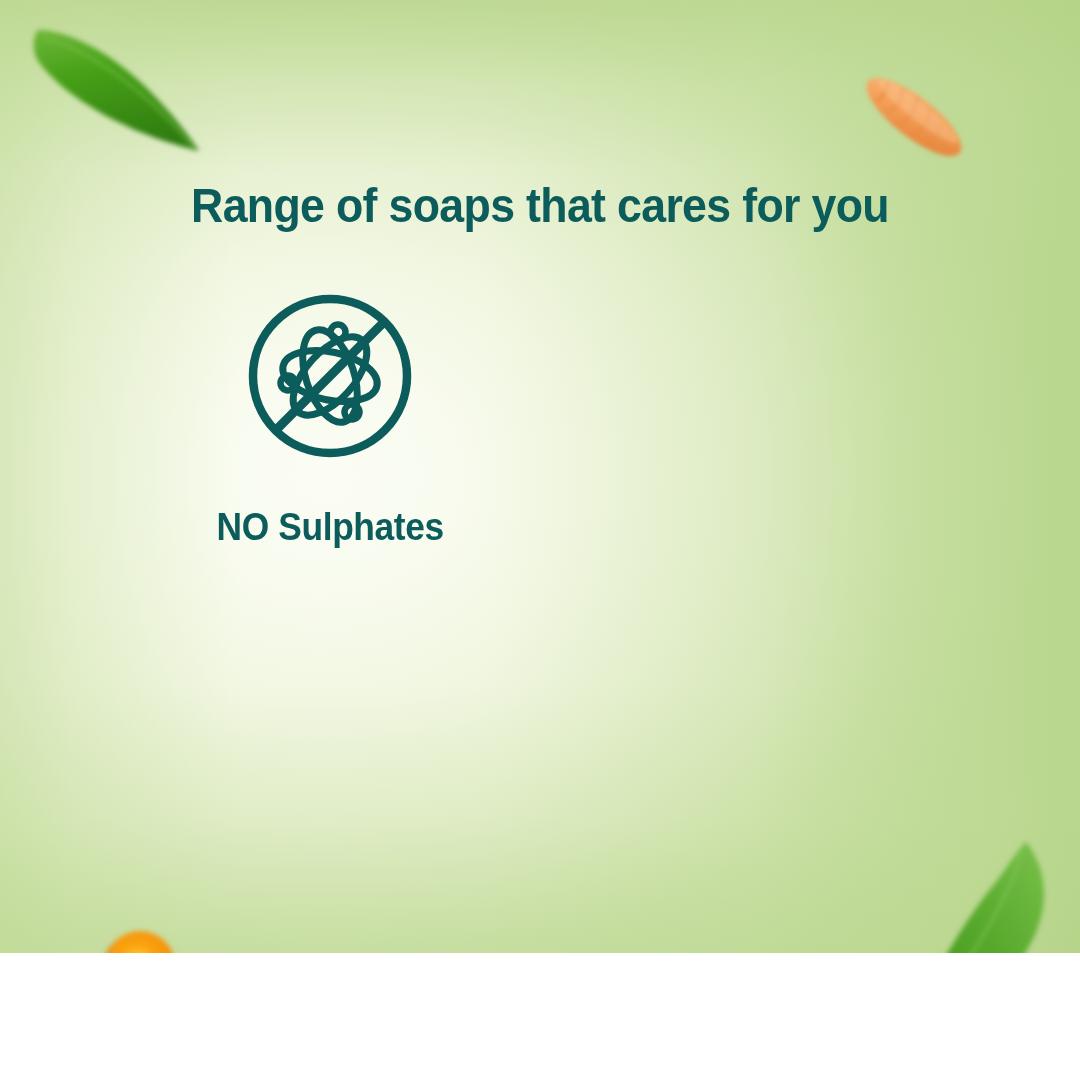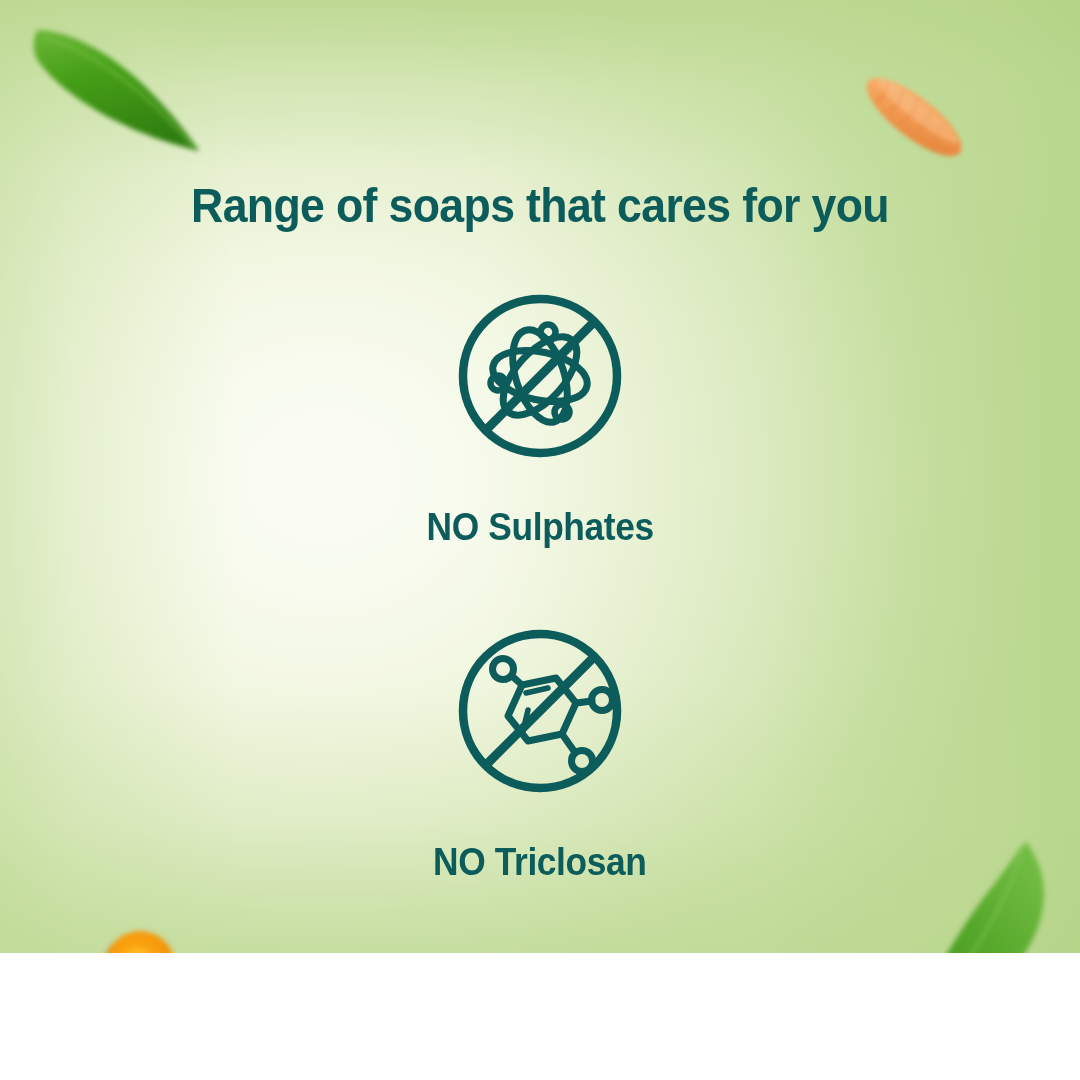--- a/index.html
+++ b/index.html
@@ -100,21 +100,21 @@
     white-space: nowrap;
   }
 
   
   .claims {
     position: absolute;
     left: 120px;
     top: 288px;
     width: 840px;
     display: grid;
-    grid-template-columns: 1fr;
+    grid-template-columns: 1fr 1fr;
     grid-template-rows: 335px 335px;
     justify-items: center;
   }
   .claim {
     display: flex;
     flex-direction: column;
     align-items: center;
     width: 100%;
   }
   .claim-icon {
@@ -218,37 +218,17 @@
           </g>
           <circle cx="96" cy="44" r="7.5" stroke-width="6.5"></circle>
           <circle cx="46" cy="95" r="7.5" stroke-width="6.5"></circle>
           <circle cx="110" cy="124" r="7.5" stroke-width="6.5"></circle>
         </g>
         <line x1="36" y1="140" x2="140" y2="36" stroke="#0c5c5c" stroke-width="9" stroke-linecap="round"></line>
       </svg>
       <div class="claim-label">NO Sulphates</div>
     </div>
 
-    <div class="claim claim-r1">
-      <svg class="claim-icon" viewBox="0 0 176 176">
-        <g fill="none" stroke="#0c5c5c" stroke-width="8.5" stroke-linecap="round" stroke-linejoin="round">
-          <circle cx="88" cy="88" r="77"></circle>
-          <g stroke-width="7">
-            <path d="M70 62 L104 55 L124 80 L110 111 L76 118 L56 93 Z"></path>
-            <path d="M74 70 L96 65" stroke-width="5.5"></path>
-            <path d="M71 108 L76 87" stroke-width="5.5"></path>
-            <path d="M60 53 L70 62"></path>
-            <path d="M124 80 L140 78"></path>
-            <path d="M110 111 L122 128"></path>
-            <circle cx="51" cy="46" r="10.5"></circle>
-            <circle cx="150" cy="77" r="10.5"></circle>
-            <circle cx="130" cy="138" r="10.5"></circle>
-          </g>
-        </g>
-        <line x1="36" y1="140" x2="140" y2="36" stroke="#0c5c5c" stroke-width="9" stroke-linecap="round"></line>
-      </svg>
-      <div class="claim-label">NO Triclosan</div>
-    </div>
 
 
 
   </div>
 </div>
 
 </body></html>

